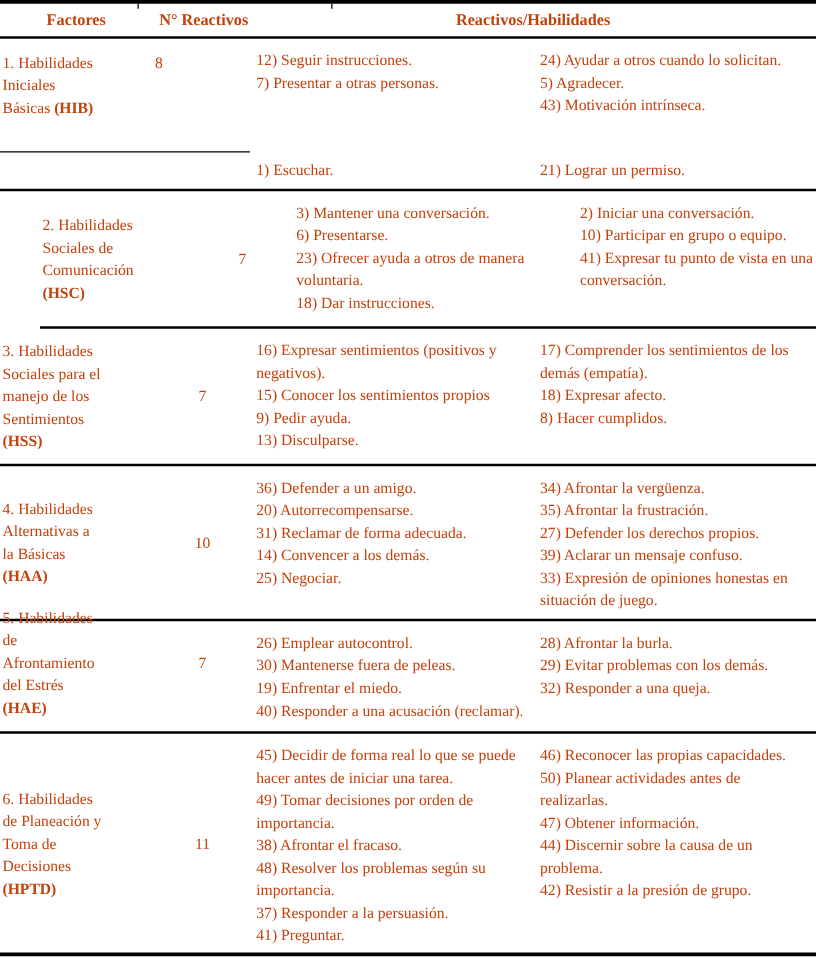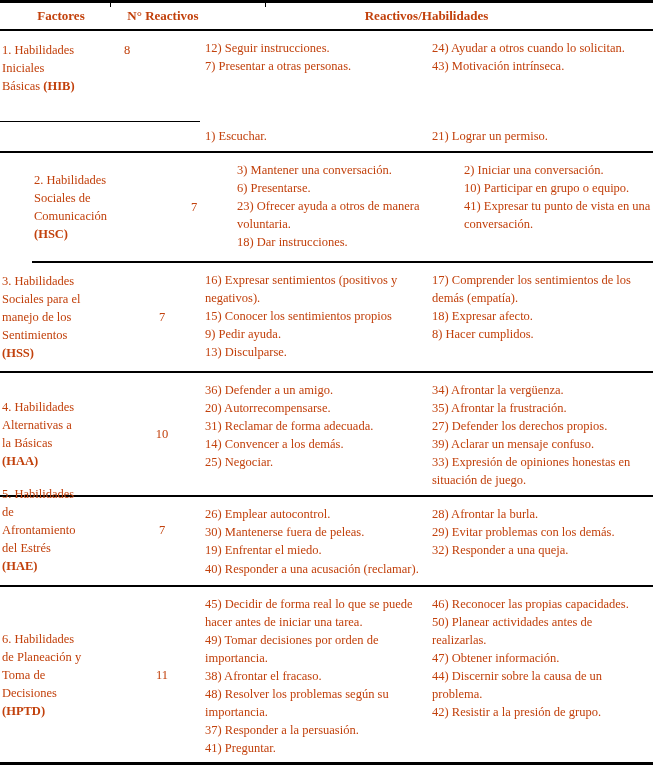--- a/index.html
+++ b/index.html
@@ -86,20 +86,21 @@
             <div>Iniciales</div>
             <div><span>Básicas </span><span class="acr">(HIB)</span></div>
           </div>
           <div class="cell-num">8</div>
           <div class="cell-items col-left">
             <p>12) Seguir instrucciones.</p>
             <p>7) Presentar a otras personas.</p>
           </div>
           <div class="cell-items col-right">
             <p>24) Ayudar a otros cuando lo solicitan.</p>
+            <p>5) Agradecer.</p>
             <p>43) Motivación intrínseca.</p>
           </div>
           <div class="subsep"></div>
           <div class="subcell col-left">1) Escuchar.</div>
           <div class="subcell col-right">21) Lograr un permiso.</div>
         </div>
         <div class="frow" style="grid-template-rows: 108px; margin-left: 32px;">
           <div class="cell-factor">
             <div>2. Habilidades</div>
             <div>Sociales de</div>

